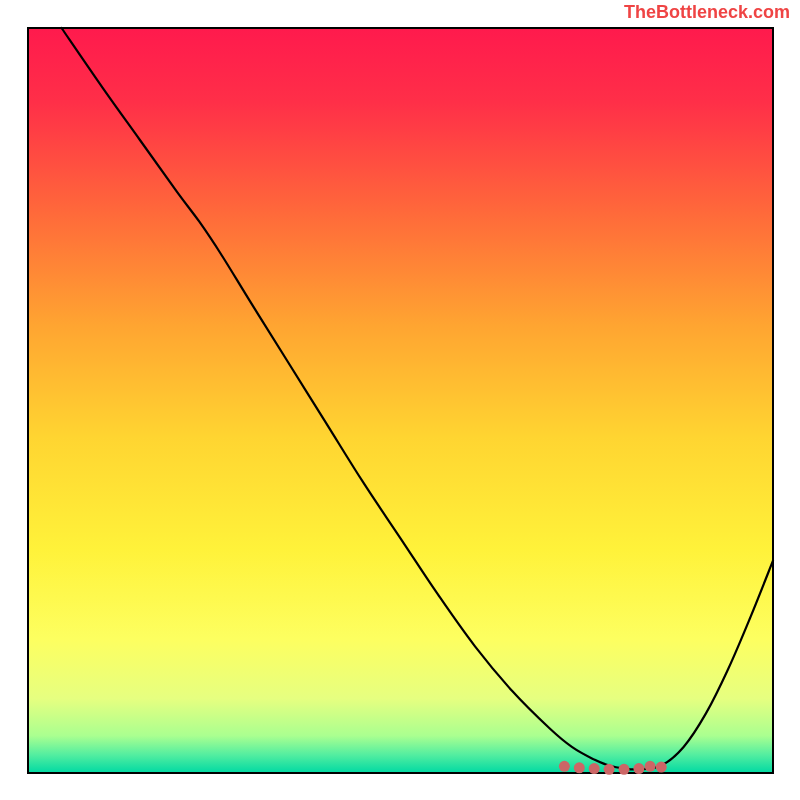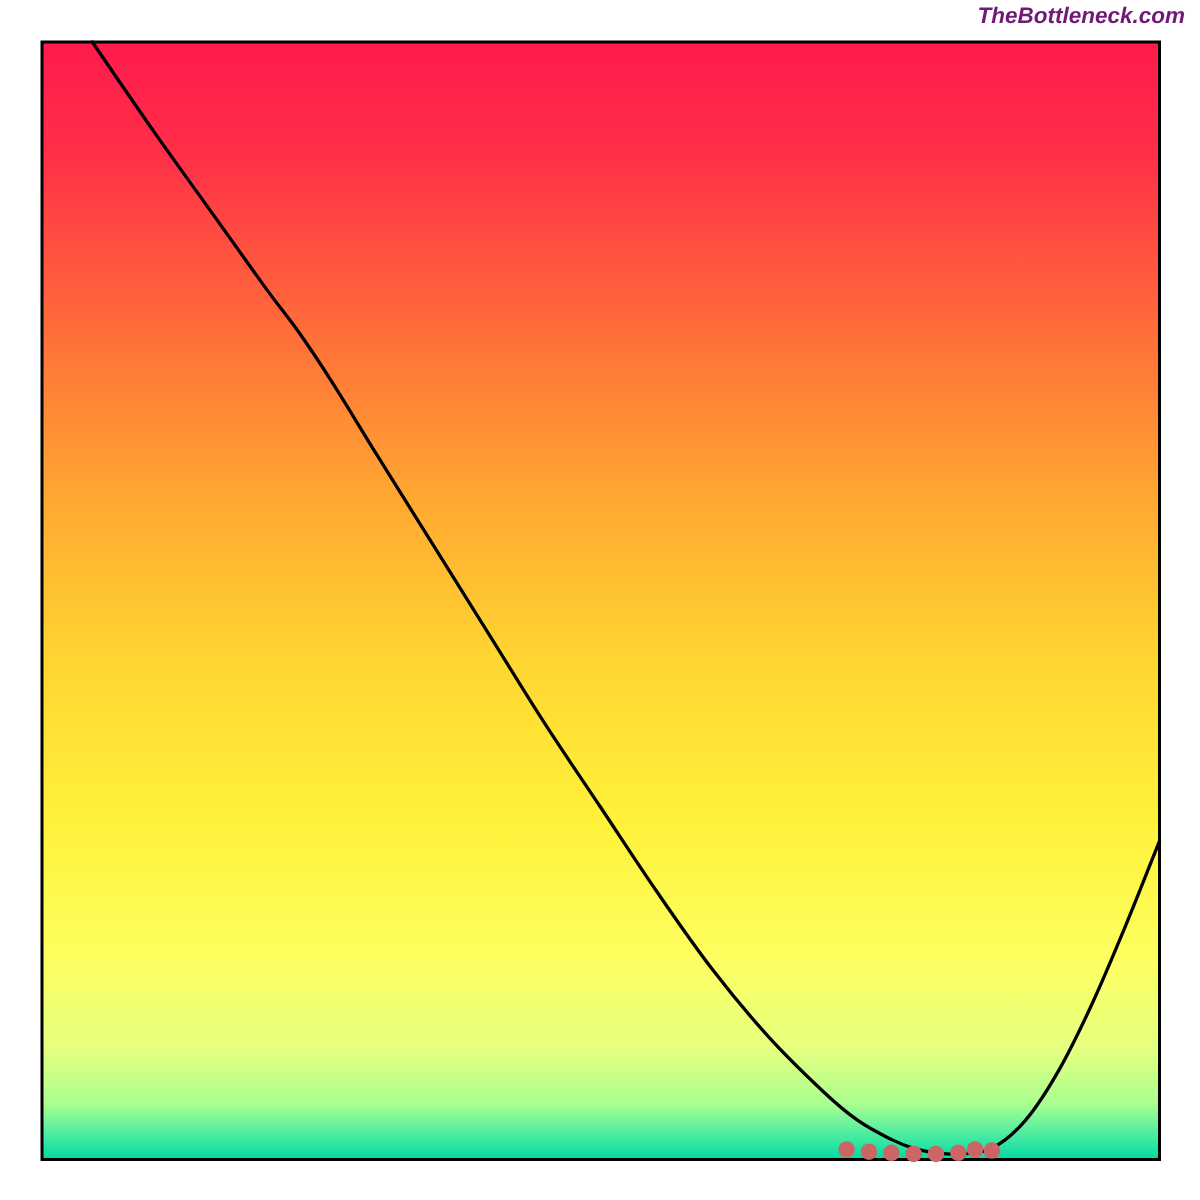--- a/index.html
+++ b/index.html
@@ -12,25 +12,24 @@
   }
   .container {
     position: relative;
     width: 800px;
     height: 800px;
   }
   .watermark {
     position: absolute;
     top: 2px;
     right: 10px;
-    font-size: 15px;
+    font-size: 18px;
     font-weight: bold;
-    color: #701a75;
+    color: #ef4444;
     z-index: 10;
-    font-style: italic;
   }
   svg {
     position: absolute;
     top: 0;
     left: 0;
   }
 </style>
 </head>
 <body>
 

